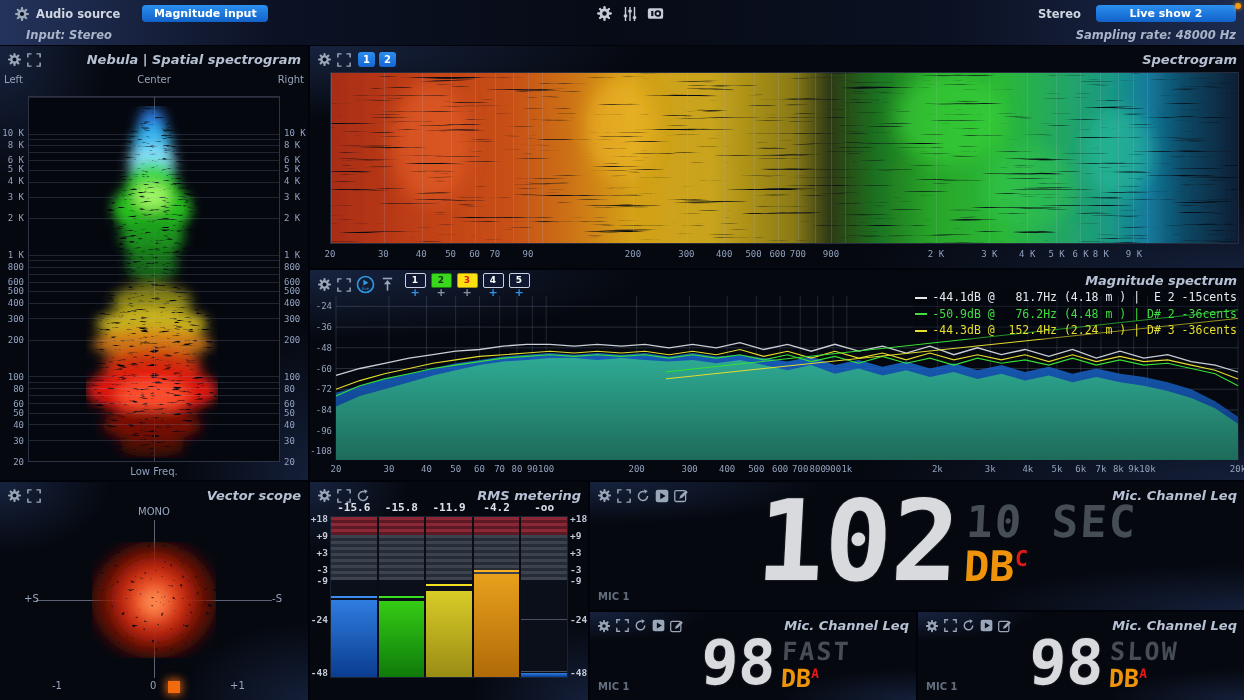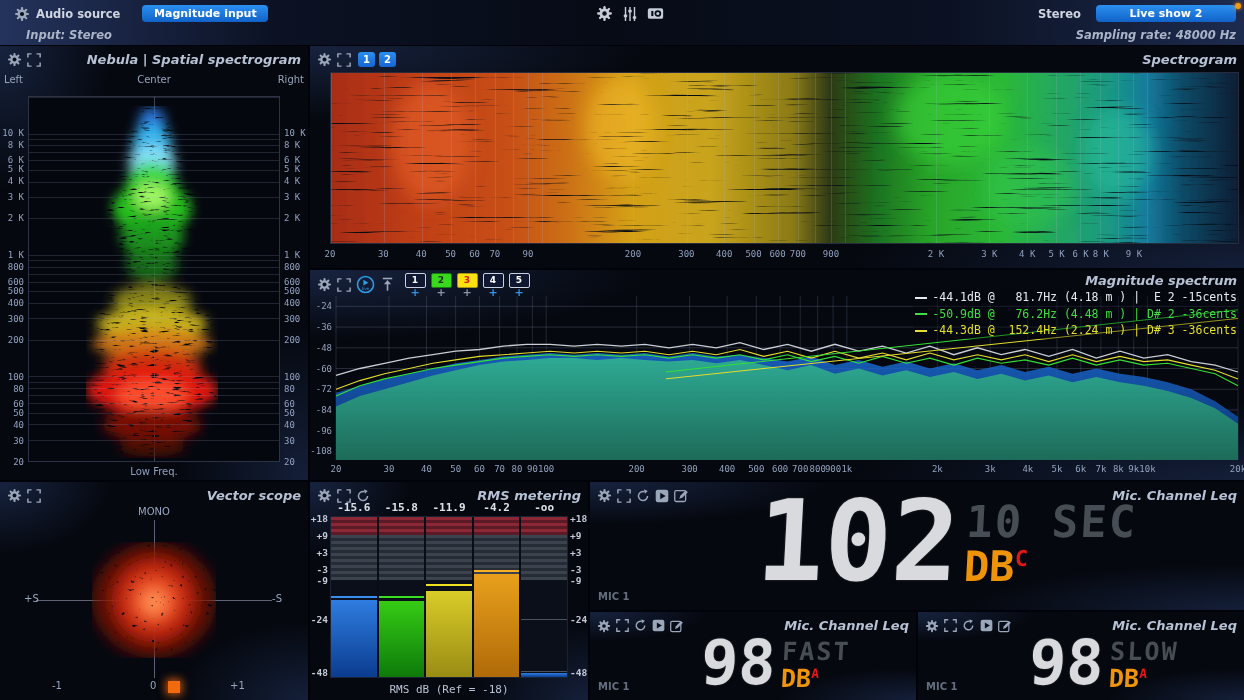--- a/index.html
+++ b/index.html
@@ -674,21 +674,20 @@
         </div>
         <div class="rms-col" style="">
           <div class="rms-bar" style="top: 35.9%; background: linear-gradient(rgb(232, 160, 28), rgb(176, 106, 8));"></div>
           <div class="rms-peak" style="top: 33.0833%; background: rgb(248, 176, 32);"></div>
         </div>
         <div class="rms-col" style="">
           <div class="rms-bar" style="height: 4px; background: linear-gradient(rgb(47, 125, 224), rgb(10, 60, 143));"></div>
         </div>
       </div>
     </div>
-  <div class="rms-bottom">RMS dB (Ref = -18)</div>
 </div>
 
 <div class="panel" id="p-leq-big" style="left:590px;top:482px;width:654px;height:128px">
   <div class="phead">
     <span class="icon">
         <svg width="15" height="15">
           <use href="#i-gear"></use>
         </svg>
       </span>
     <span class="icon">

